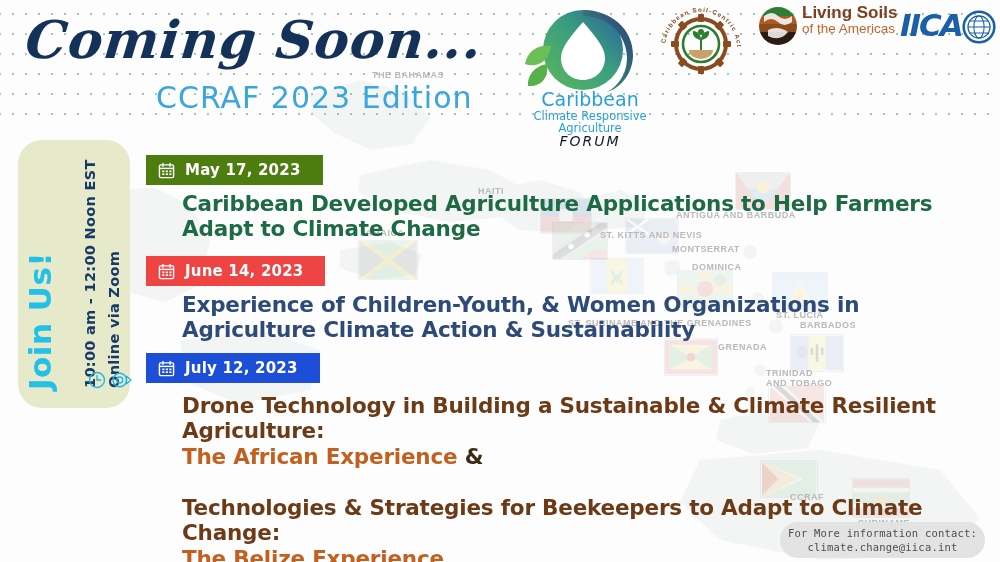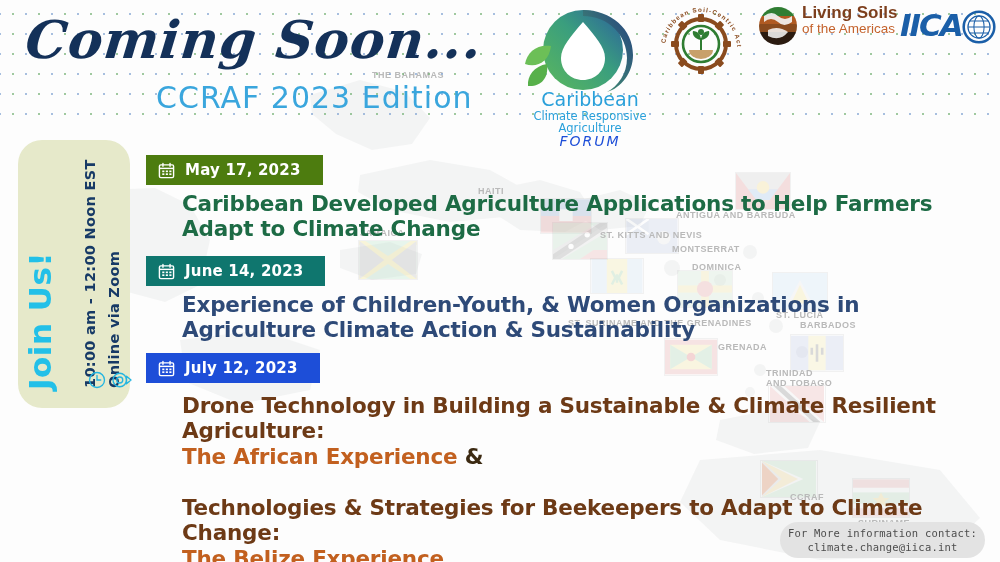--- a/index.html
+++ b/index.html
@@ -54,21 +54,21 @@
 
   
   .logos{position:absolute;left:500px;top:0px;width:500px;height:142px;}
   .ccraf-logo{position:absolute;left:5px;top:2px;width:165px;height:140px;}
   .ccraf-word{
     position:absolute;left:0;top:88px;width:170px;text-align:center;
     font-family:"DejaVu Sans", sans-serif;color:#2aa0da;line-height:1.05;
   }
   .ccraf-word .w1{font-size:19px;}
   .ccraf-word .w2{font-size:11.5px;}
-  .ccraf-word .w3{font-size:14px;color:#1d4ed8;font-style:italic;letter-spacing:2px;}
+  .ccraf-word .w3{font-size:14px;color:#0f172a;font-style:italic;letter-spacing:2px;}
   .soil-logo{position:absolute;left:155px;top:4px;width:92px;height:72px;}
   .ls-logo{position:absolute;left:258px;top:4px;width:180px;height:50px;}
   .ls-text{position:absolute;left:44px;top:0px;line-height:1.05;}
   .ls-text .l1{font-size:17px;font-weight:700;color:#7d3f1d;}
   .ls-text .l2{font-size:13.5px;color:#c4622c;}
   .iica-logo{position:absolute;left:400px;top:10px;width:100px;height:42px;}
   .iica-word{
     position:absolute;left:0;top:-3px;font-style:italic;font-weight:700;
     font-size:31px;letter-spacing:-2px;color:#1b5fa8;
     font-family:"DejaVu Sans", sans-serif;
@@ -99,21 +99,21 @@
   
   .sessions{position:absolute;left:146px;top:155px;width:840px;}
   .badge{
     display:inline-flex;align-items:center;gap:10px;
     padding:6px 22px 6px 12px;color:#fff;
     font-size:15px;font-weight:700;letter-spacing:.2px;
     font-family:"DejaVu Sans", sans-serif;
   }
   .badge .cal{width:17px;height:17px;flex:0 0 17px;}
   .b-green{background:#4d7c0f;}
-  .b-blue{background:#0f766e;text-align:center;}
+  .b-blue{background:#ef4444;text-align:center;}
   .b-brown{background:#1d4ed8;}
 
   .s-title{
     font-family:"DejaVu Sans", sans-serif;font-weight:700;
     font-size:21.5px;line-height:1.18;margin:6px 0 0 36px;
     letter-spacing:-.2px;
   }
   .t-green{color:#1d6b45;}
   .t-blue{color:#2e4a78;}
   .t-brown{color:#6d3a16;}

